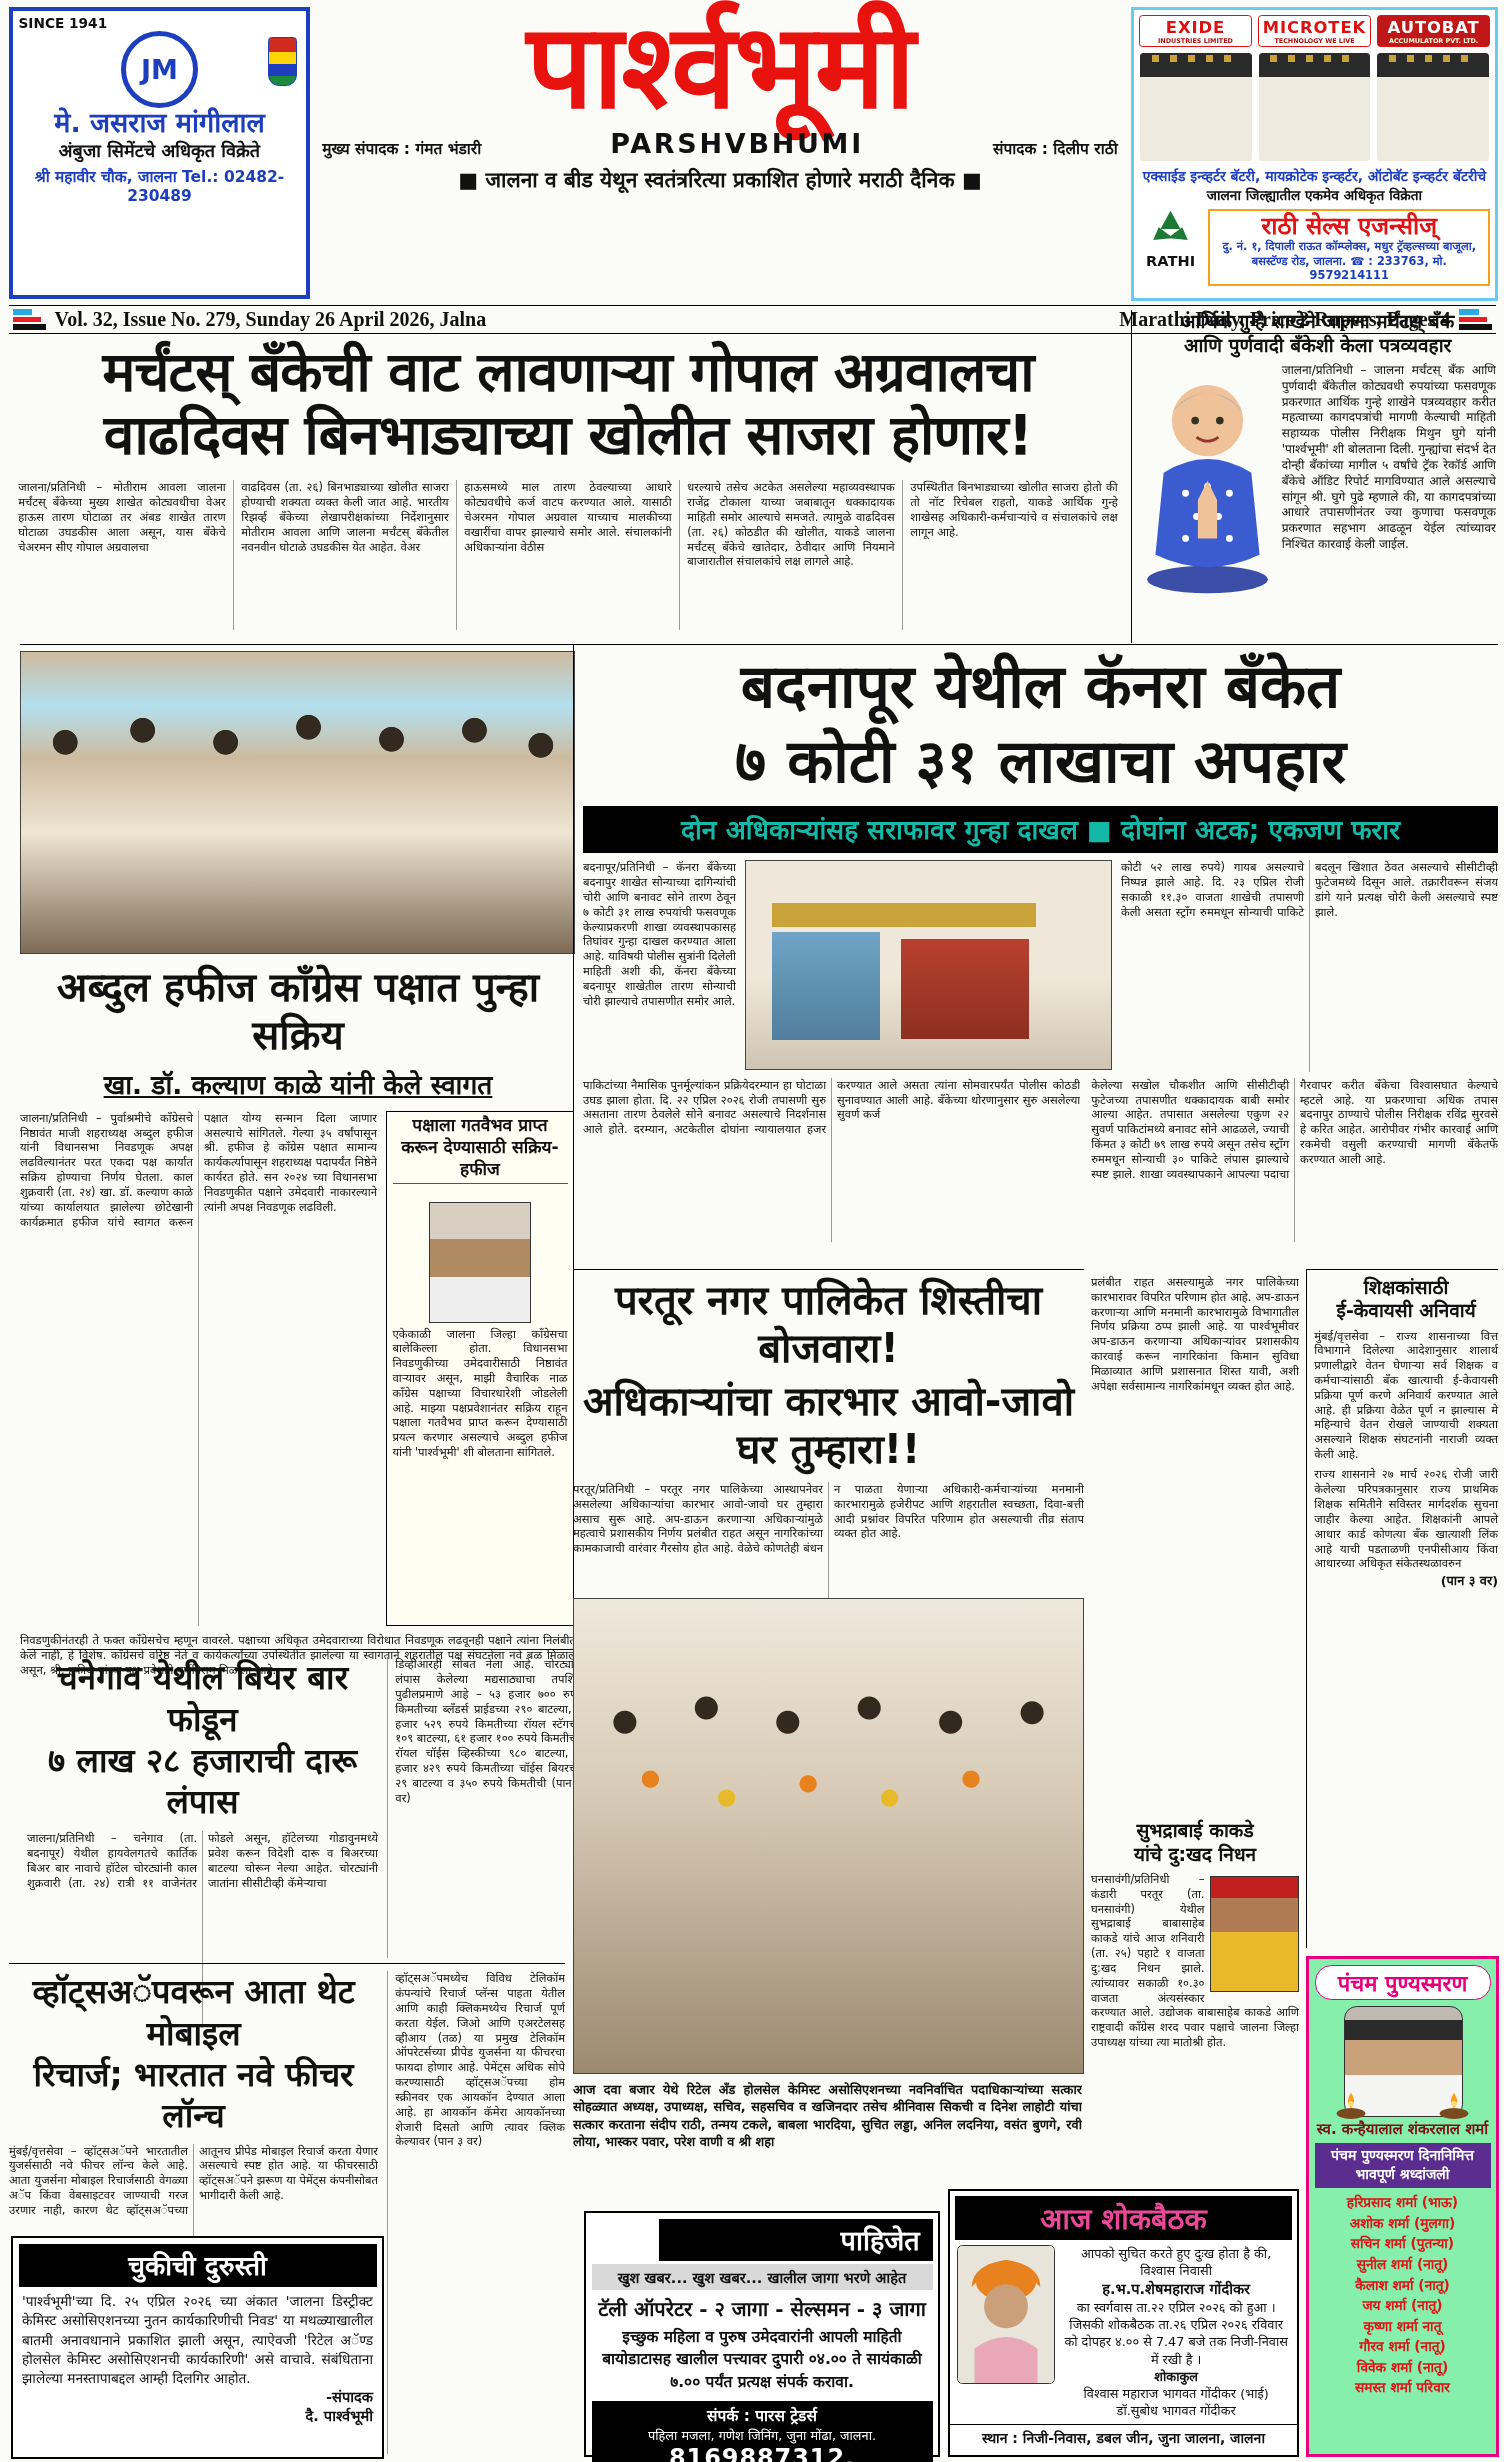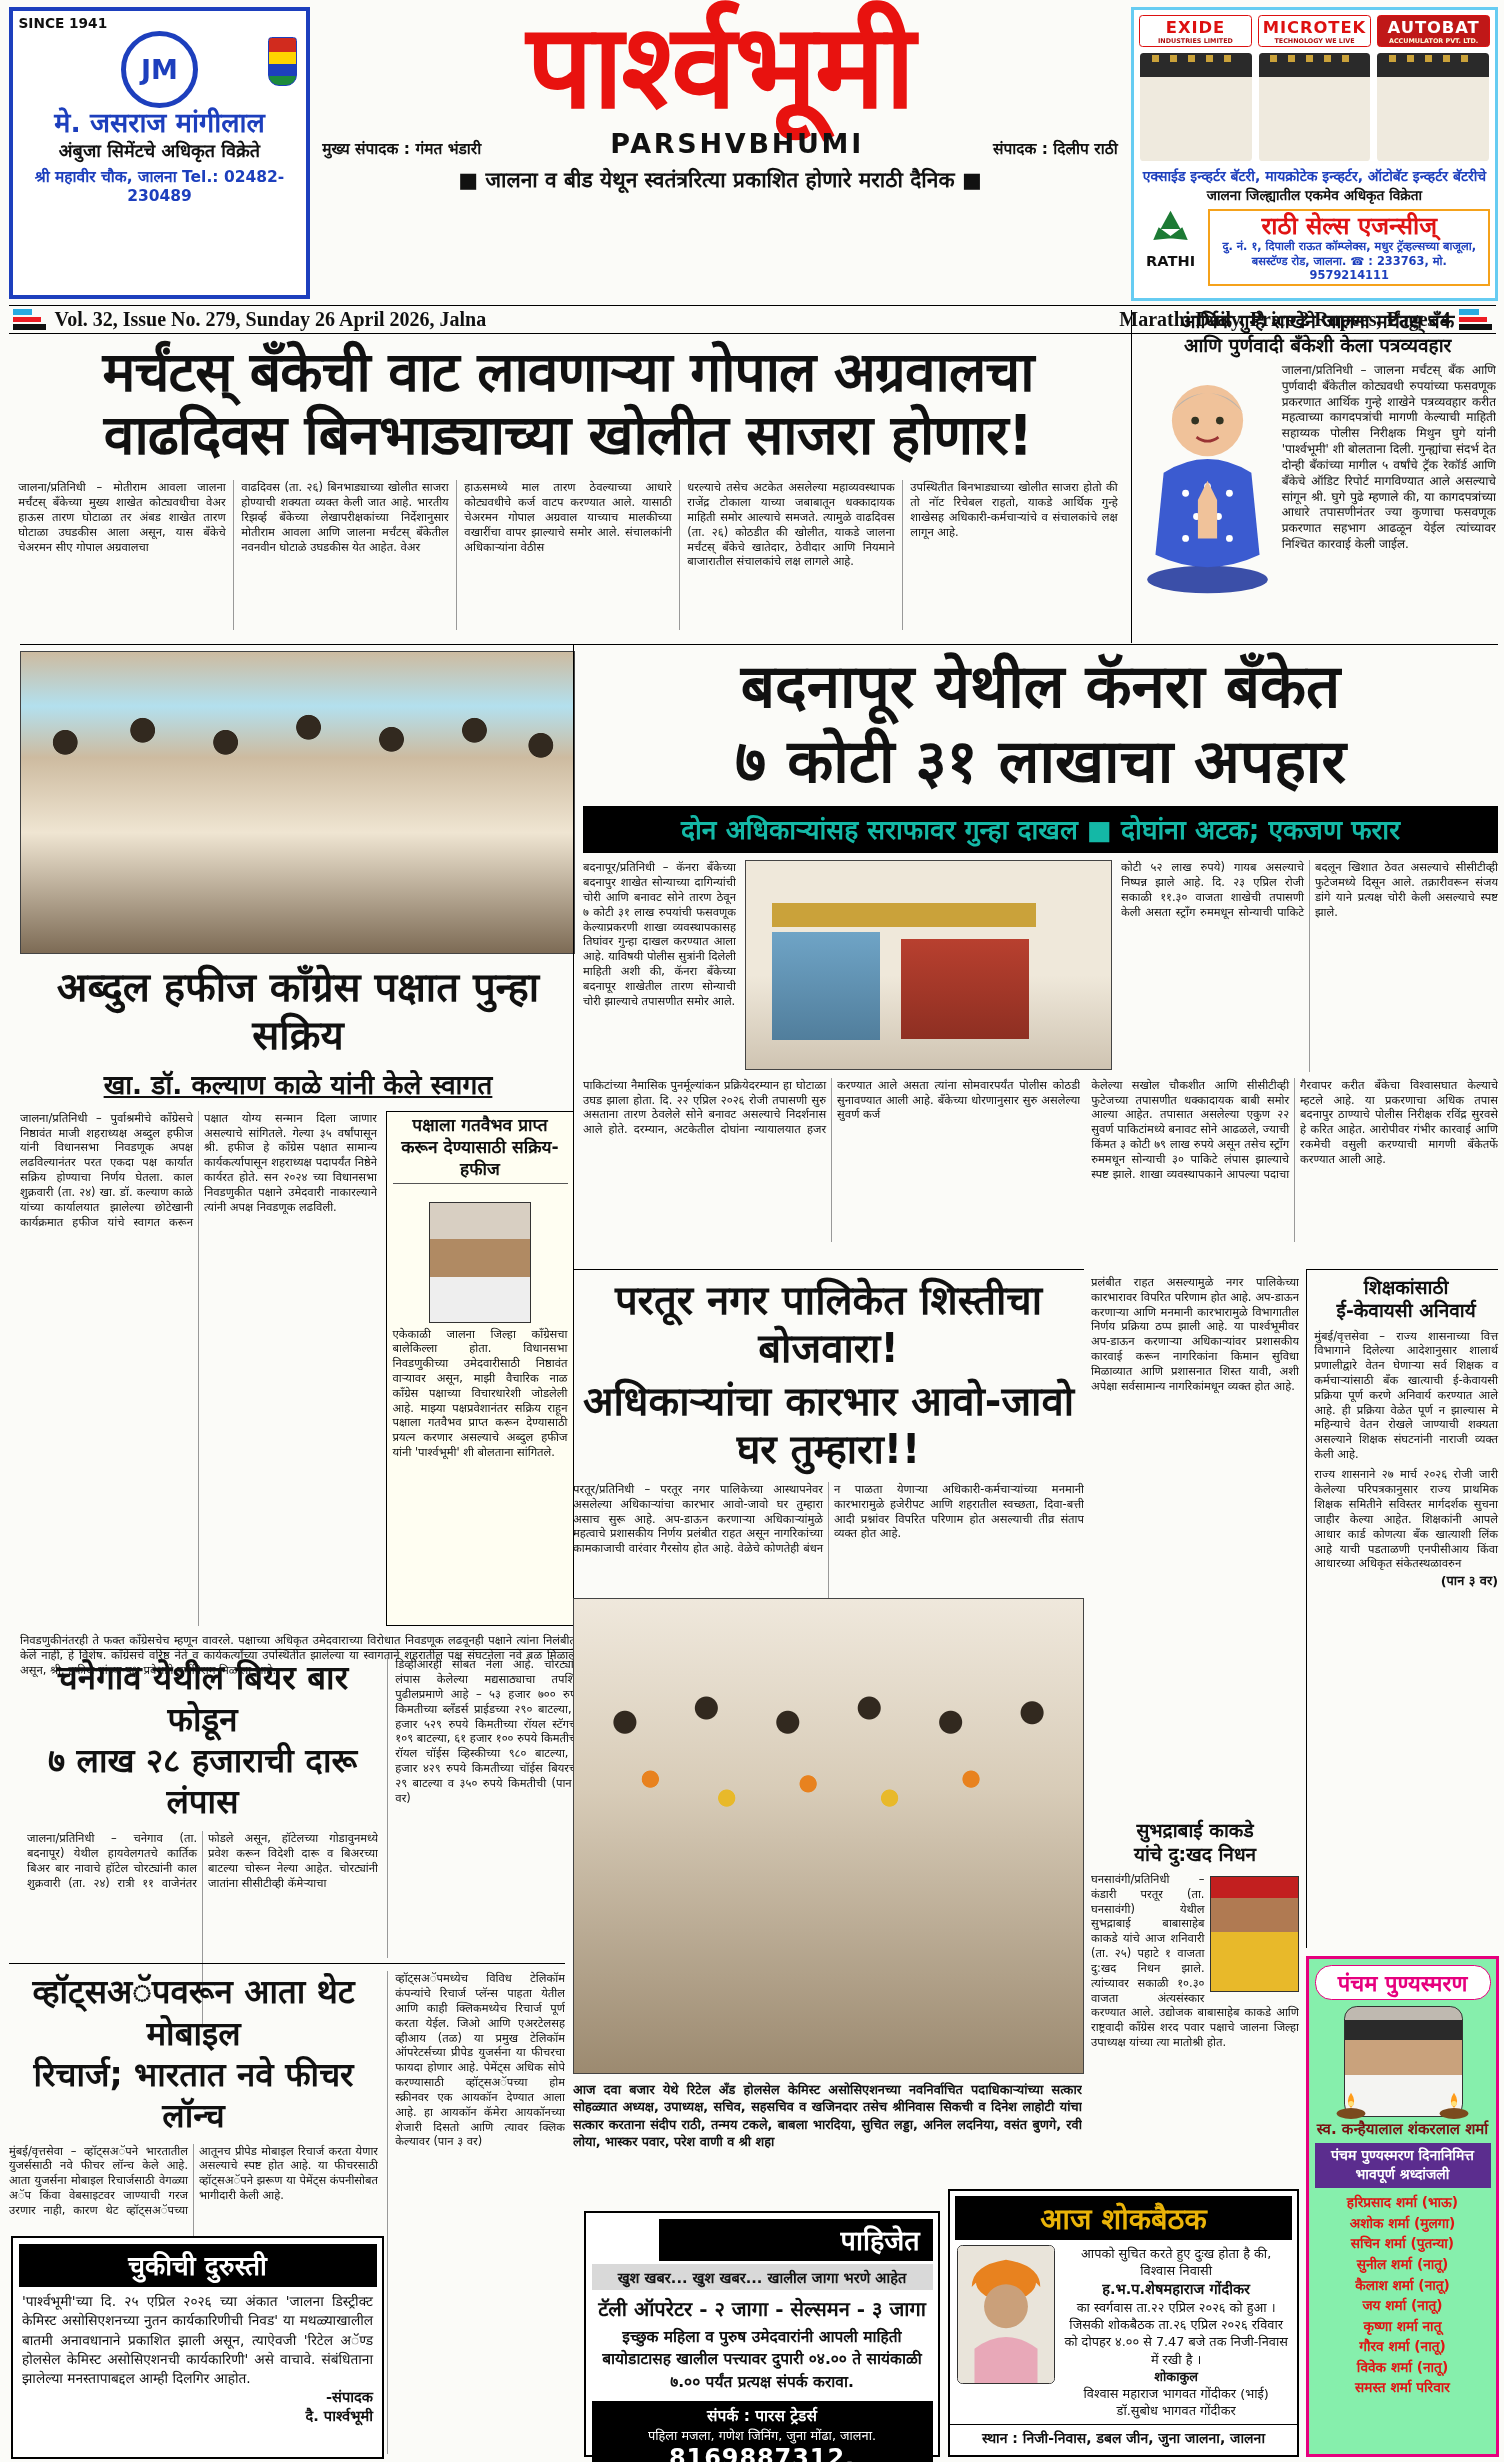--- a/index.html
+++ b/index.html
@@ -98,21 +98,21 @@
   .box-black{border:2.7px solid #000;background:#fff;}
   .corr-title{background:#000;color:#fff;font-size:26.4px;font-weight:bold;text-align:center;padding:3.6px;margin:5.5px;}
   .cls-title{background:#000;color:#fff;font-size:27px;font-weight:bold;text-align:right;padding:2.7px 12.8px;margin:5.5px 5.5px 3.6px 73px;}
   .cls-gray{background:#d9d9d9;font-size:14.6px;font-weight:bold;text-align:center;padding:2.7px;margin:0 5.5px;}
   .cls-pos{font-size:20px;font-weight:bold;text-align:center;margin-top:5.5px;}
   .cls-body{font-size:15.5px;font-weight:bold;text-align:center;line-height:1.45;padding:3.6px 9px;}
   .cls-bot{background:#000;color:#fff;text-align:center;padding:3.6px;margin:3.6px 5.5px 5.5px 5.5px;}
   .cls-bot .c1{font-size:15.5px;font-weight:bold;}
   .cls-bot .c2{font-size:12.8px;}
   .cls-bot .c3{font-size:24px;font-weight:bold;letter-spacing:0.9px;}
-  .shok-title{background:#000;color:#eab308;font-size:29px;font-weight:bold;text-align:center;padding:2.7px;margin:4.6px;}
+  .shok-title{background:#000;color:#ec4899;font-size:29px;font-weight:bold;text-align:center;padding:2.7px;margin:4.6px;}
   .shok-body{font-size:12.8px;line-height:1.35;text-align:center;}
   .memorial{border:3.6px solid #e6007e;background:#86efac;box-sizing:border-box;padding:5.5px;text-align:center;}
   .mem-hdr{border:1.8px solid #e6007e;border-radius:16.4px;background:#fff;color:#e6007e;font-size:22px;font-weight:bold;padding:1.8px 5.5px;}
   .mem-name{color:#7a1010;font-size:15px;font-weight:bold;margin-top:3.6px;}
   .mem-trib{background:#5b2d8e;color:#fff;font-size:14px;font-weight:bold;padding:3.6px 1.8px;margin-top:4.6px;line-height:1.35;}
   .mem-names{color:#e01414;font-size:13.7px;font-weight:bold;line-height:1.5;margin-top:4.6px;}
   .hafeez-box{border:1.8px solid #000;padding:3.6px 5.5px;box-sizing:border-box;background:#fffef2;}
   .hafeez-box .bt{font-size:17.3px;font-weight:bold;text-align:center;line-height:1.25;border-bottom:0.9px solid #555;padding-bottom:2.7px;margin-bottom:18px;}
   .portrait{border:0.9px solid #333;}
   .sign{text-align:right;font-weight:bold;font-size:14.6px;line-height:1.3;padding-right:9px;}

